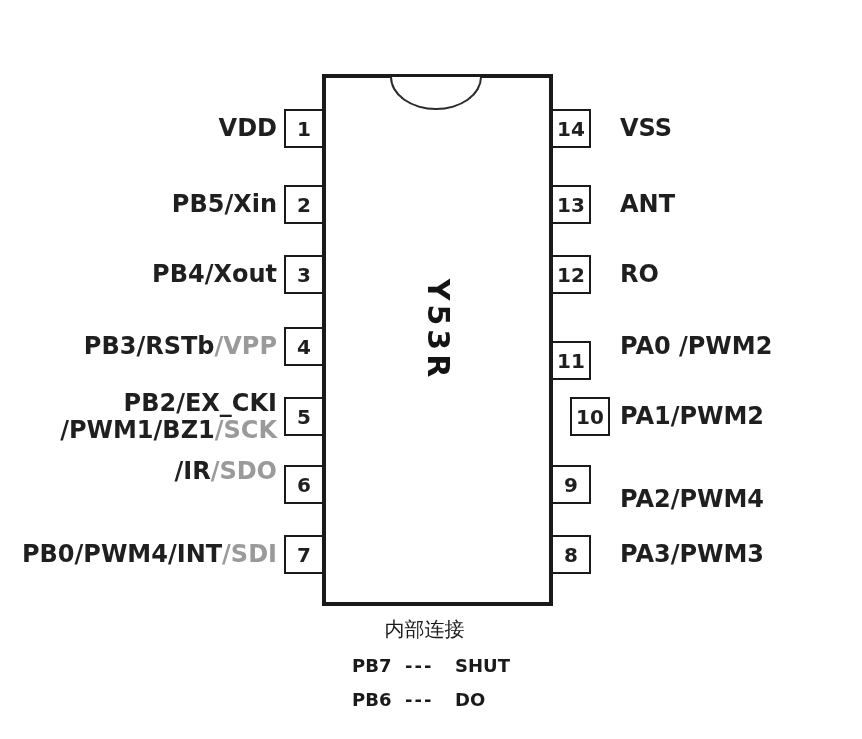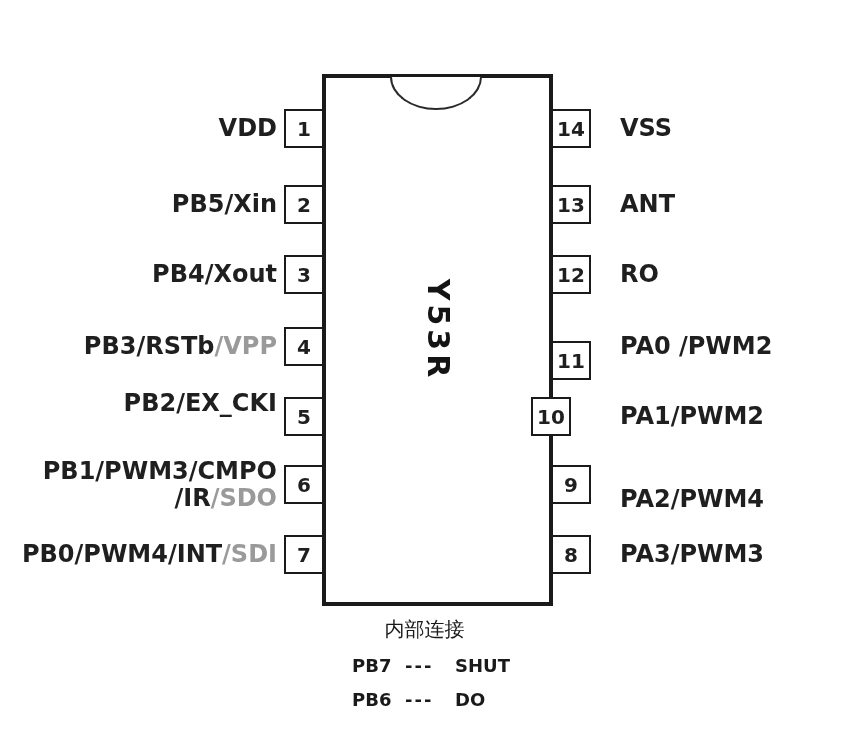--- a/index.html
+++ b/index.html
@@ -106,26 +106,26 @@
         <span>4</span>
       </div>
       <div class="pin-label left" style="top: 333px;">
         <div><span>PB3/RSTb</span><span class="gy" style="color: rgb(154, 154, 154);">/VPP</span></div>
       </div>
       <div class="pin-box" style="top: 397px; left: 284px;">
         <span>5</span>
       </div>
       <div class="pin-label left" style="top: 390px;">
         <div><span>PB2/EX_CKI</span></div>
+        <div><span>/PWM1/BZ1</span><span class="gy" style="color: rgb(154, 154, 154);">/SCK</span></div>
       </div>
       <div class="pin-box" style="top: 465px; left: 284px;">
         <span>6</span>
       </div>
       <div class="pin-label left" style="top: 458px;">
-        <div><span>PB1/PWM3/CMPO</span></div>
         <div><span>/IR</span><span class="gy" style="color: rgb(154, 154, 154);">/SDO</span></div>
       </div>
       <div class="pin-box" style="top: 535px; left: 284px;">
         <span>7</span>
       </div>
       <div class="pin-label left" style="top: 541px;">
         <div><span>PB0/PWM4/INT</span><span class="gy" style="color: rgb(154, 154, 154);">/SDI</span></div>
       </div>
     </div>
   <div id="pins-right">
@@ -146,21 +146,21 @@
       </div>
       <div class="pin-label right" style="top: 261px;">
         <div><span>RO</span></div>
       </div>
       <div class="pin-box" style="top: 341px; left: 551px;">
         <span>11</span>
       </div>
       <div class="pin-label right" style="top: 333px;">
         <div><span>PA0 /PWM2</span></div>
       </div>
-      <div class="pin-box" style="top: 397px; left: 531px;">
+      <div class="pin-box" style="top: 397px; left: 570px;">
         <span>10</span>
       </div>
       <div class="pin-label right" style="top: 403px;">
         <div><span>PA1/PWM2</span></div>
       </div>
       <div class="pin-box" style="top: 465px; left: 551px;">
         <span>9</span>
       </div>
       <div class="pin-label right" style="top: 458px; margin-top: 28px;">
         <div><span>PA2/PWM4</span></div>

